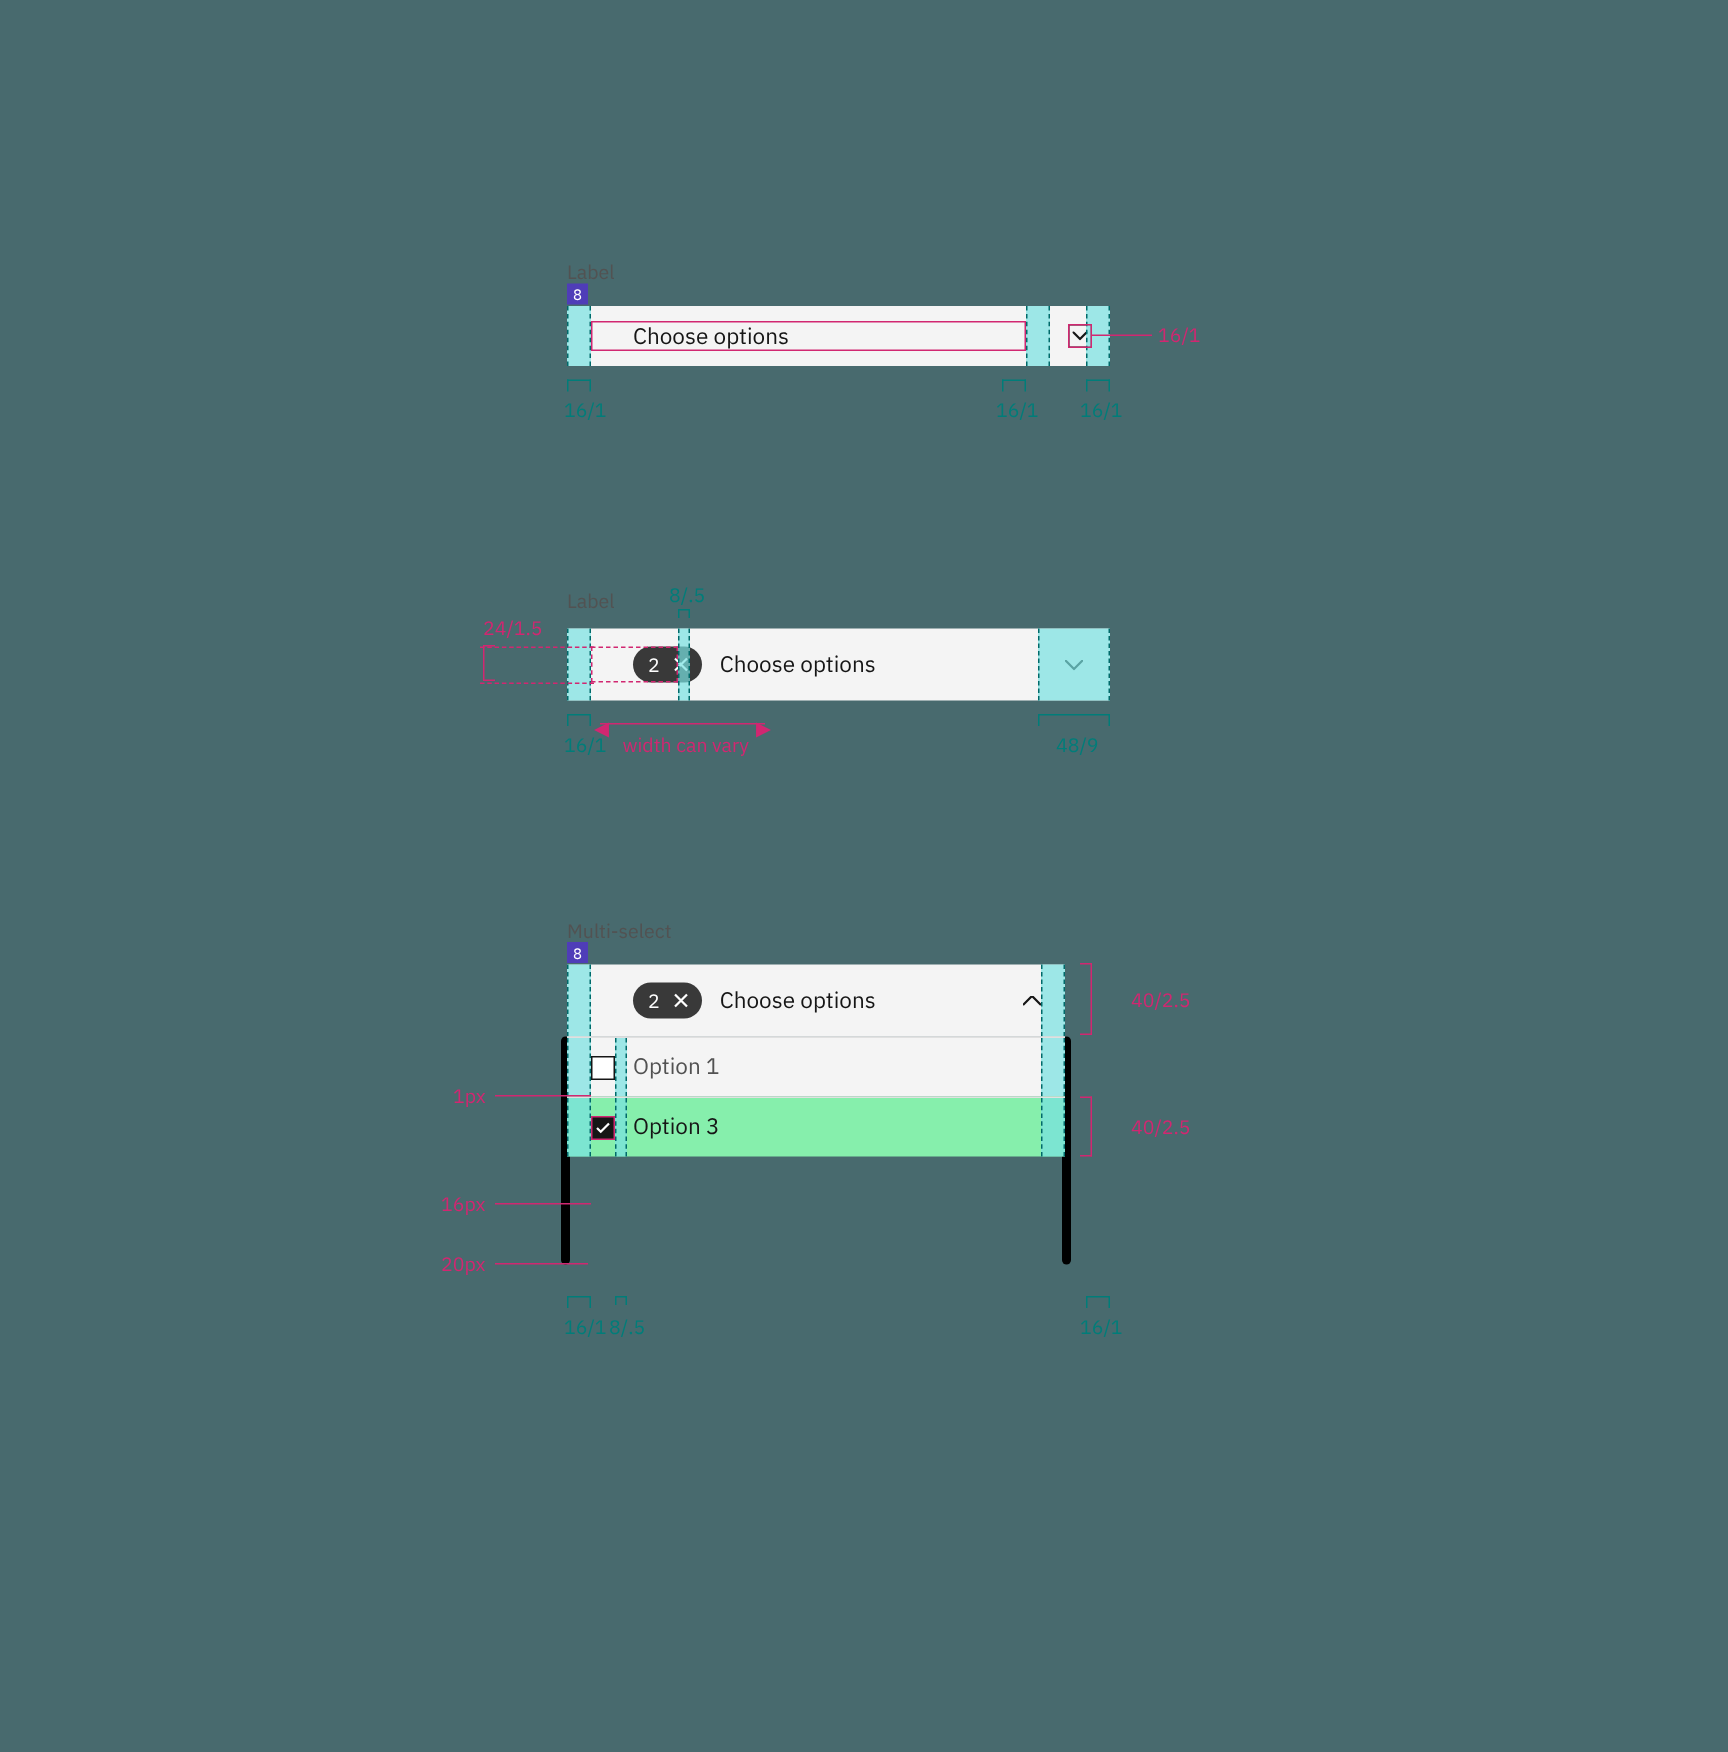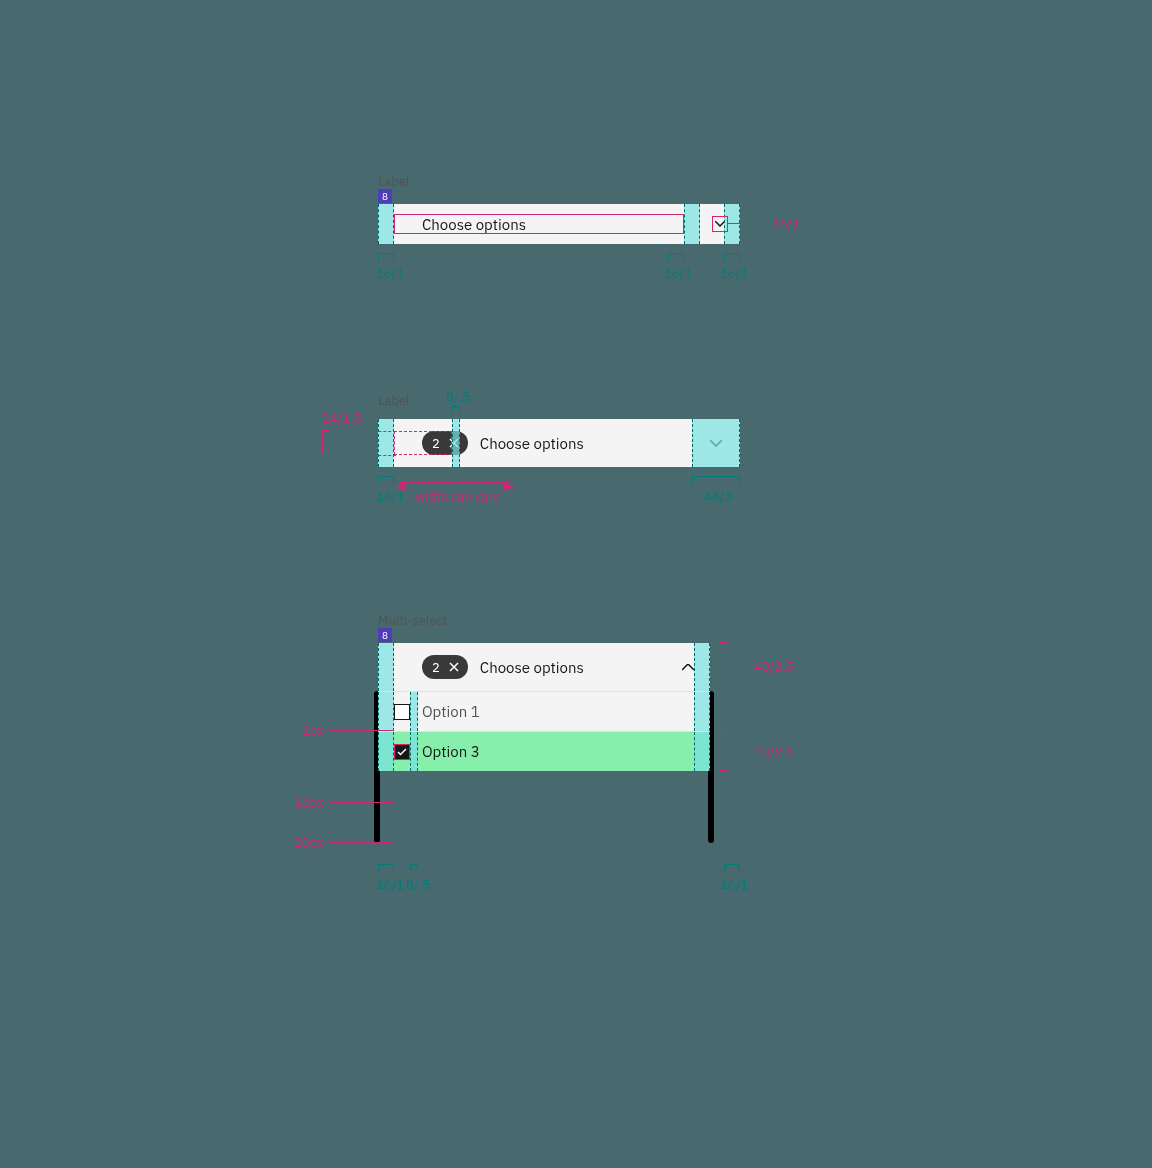--- a/index.html
+++ b/index.html
@@ -197,21 +197,21 @@
   <div class="vbracket" style="left:-56px; top:38px; height:24px"></div>
   <span class="ann-pink" style="left:-56px; top:18px">24/1.5</span>
 
   <div class="hbracket" style="left:0; width:16px; top:84px"></div>
   <span class="ann-teal" style="left:-2px; top:96px">16/1</span>
   <div class="pink-line" style="left:22px; top:90px; width:110px"></div>
   <span style="position:absolute; left:18px; top:85px; color:#D12771; font-size:13px">◀</span>
   <span style="position:absolute; left:126px; top:85px; color:#D12771; font-size:13px">▶</span>
   <span class="ann-pink" style="left:37px; top:96px">width can vary</span>
   <div class="hbracket" style="left:314px; width:48px; top:84px"></div>
-  <span class="ann-teal" style="left:326px; top:96px">48/3</span>
+  <span class="ann-teal" style="left:326px; top:96px">48/9</span>
 </div>
 
 <div class="spec-group g3">
   <span class="field-label">Multi-select</span>
   <div class="gap8" style="top:16px">
       <span>8</span>
     </div>
 
   <div class="trigger" style="margin-top:14px; height:48px">
     <div class="pad-left"></div>

